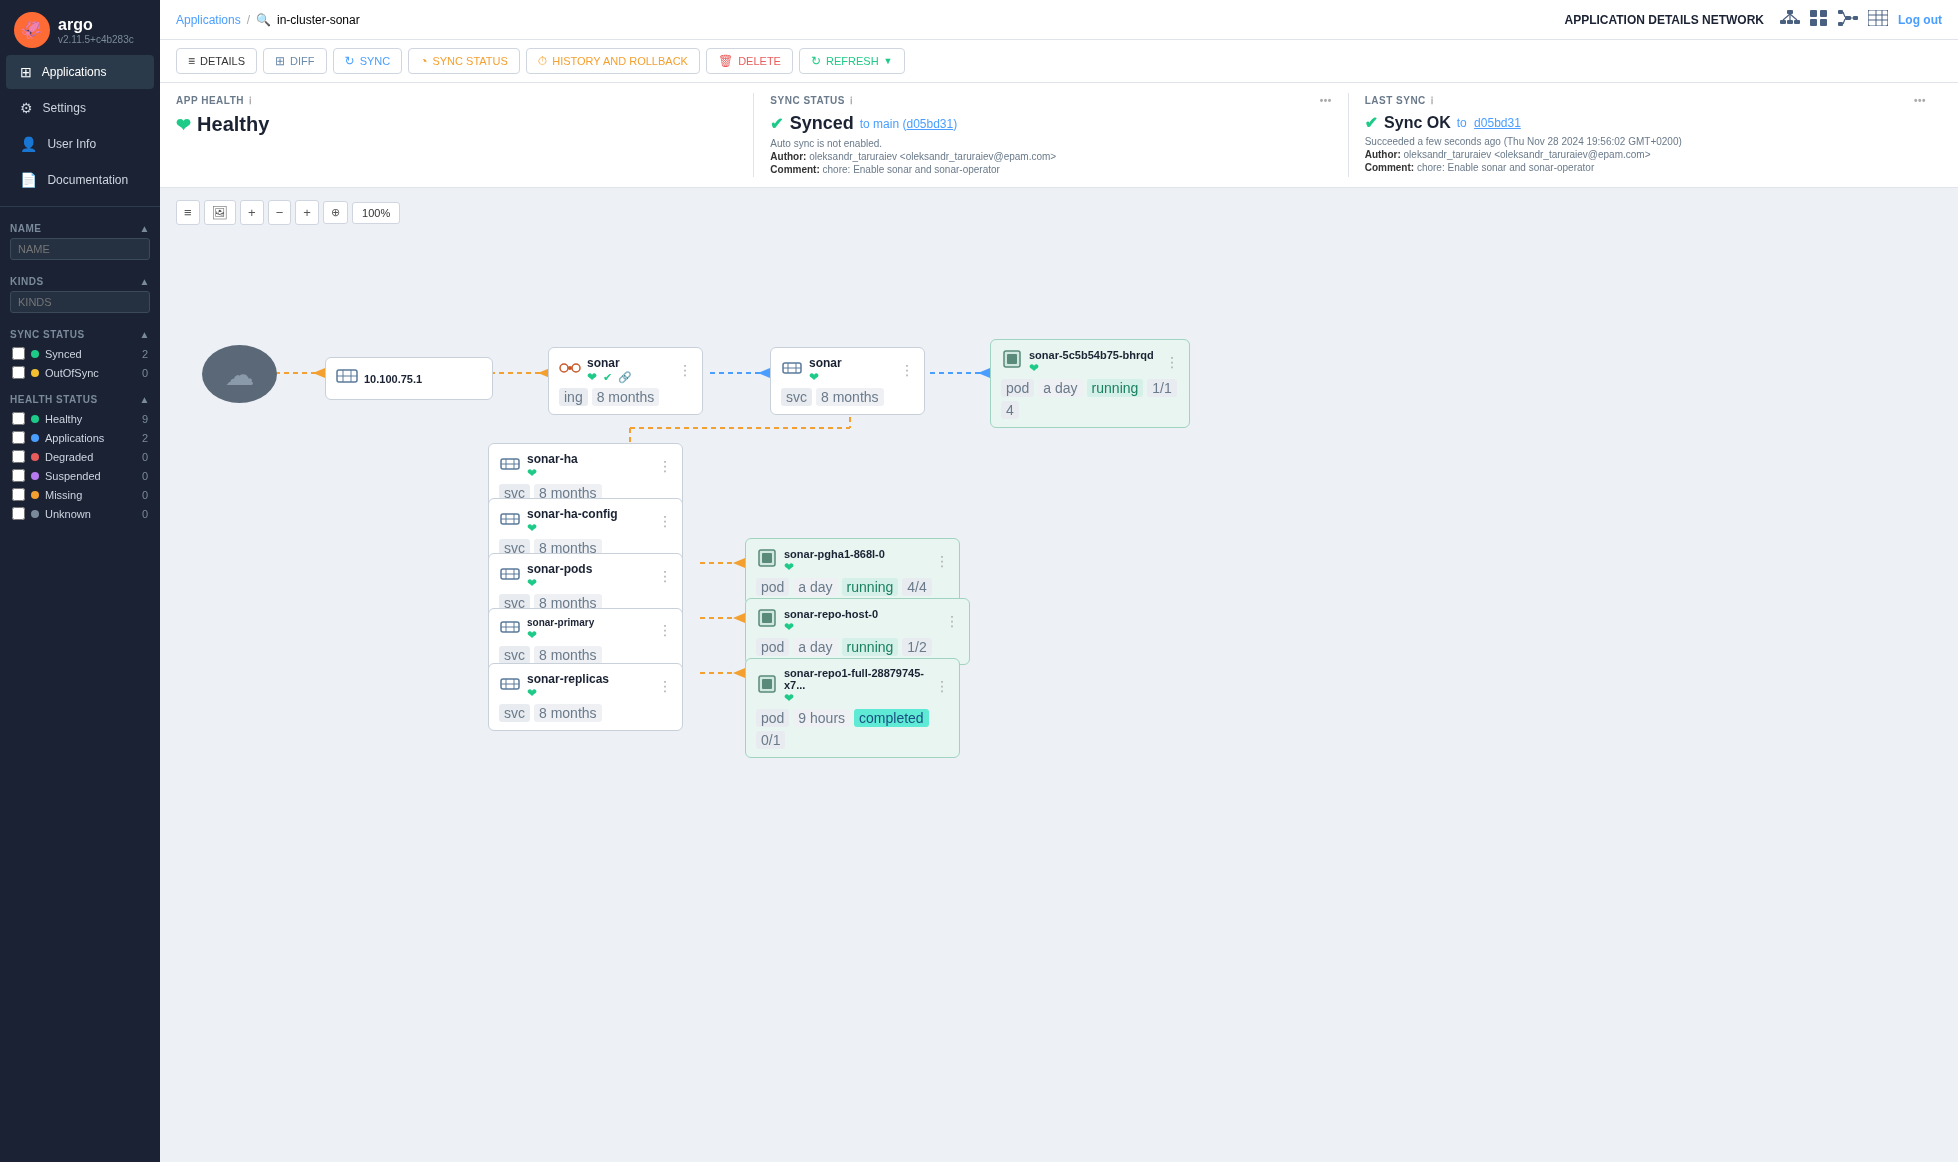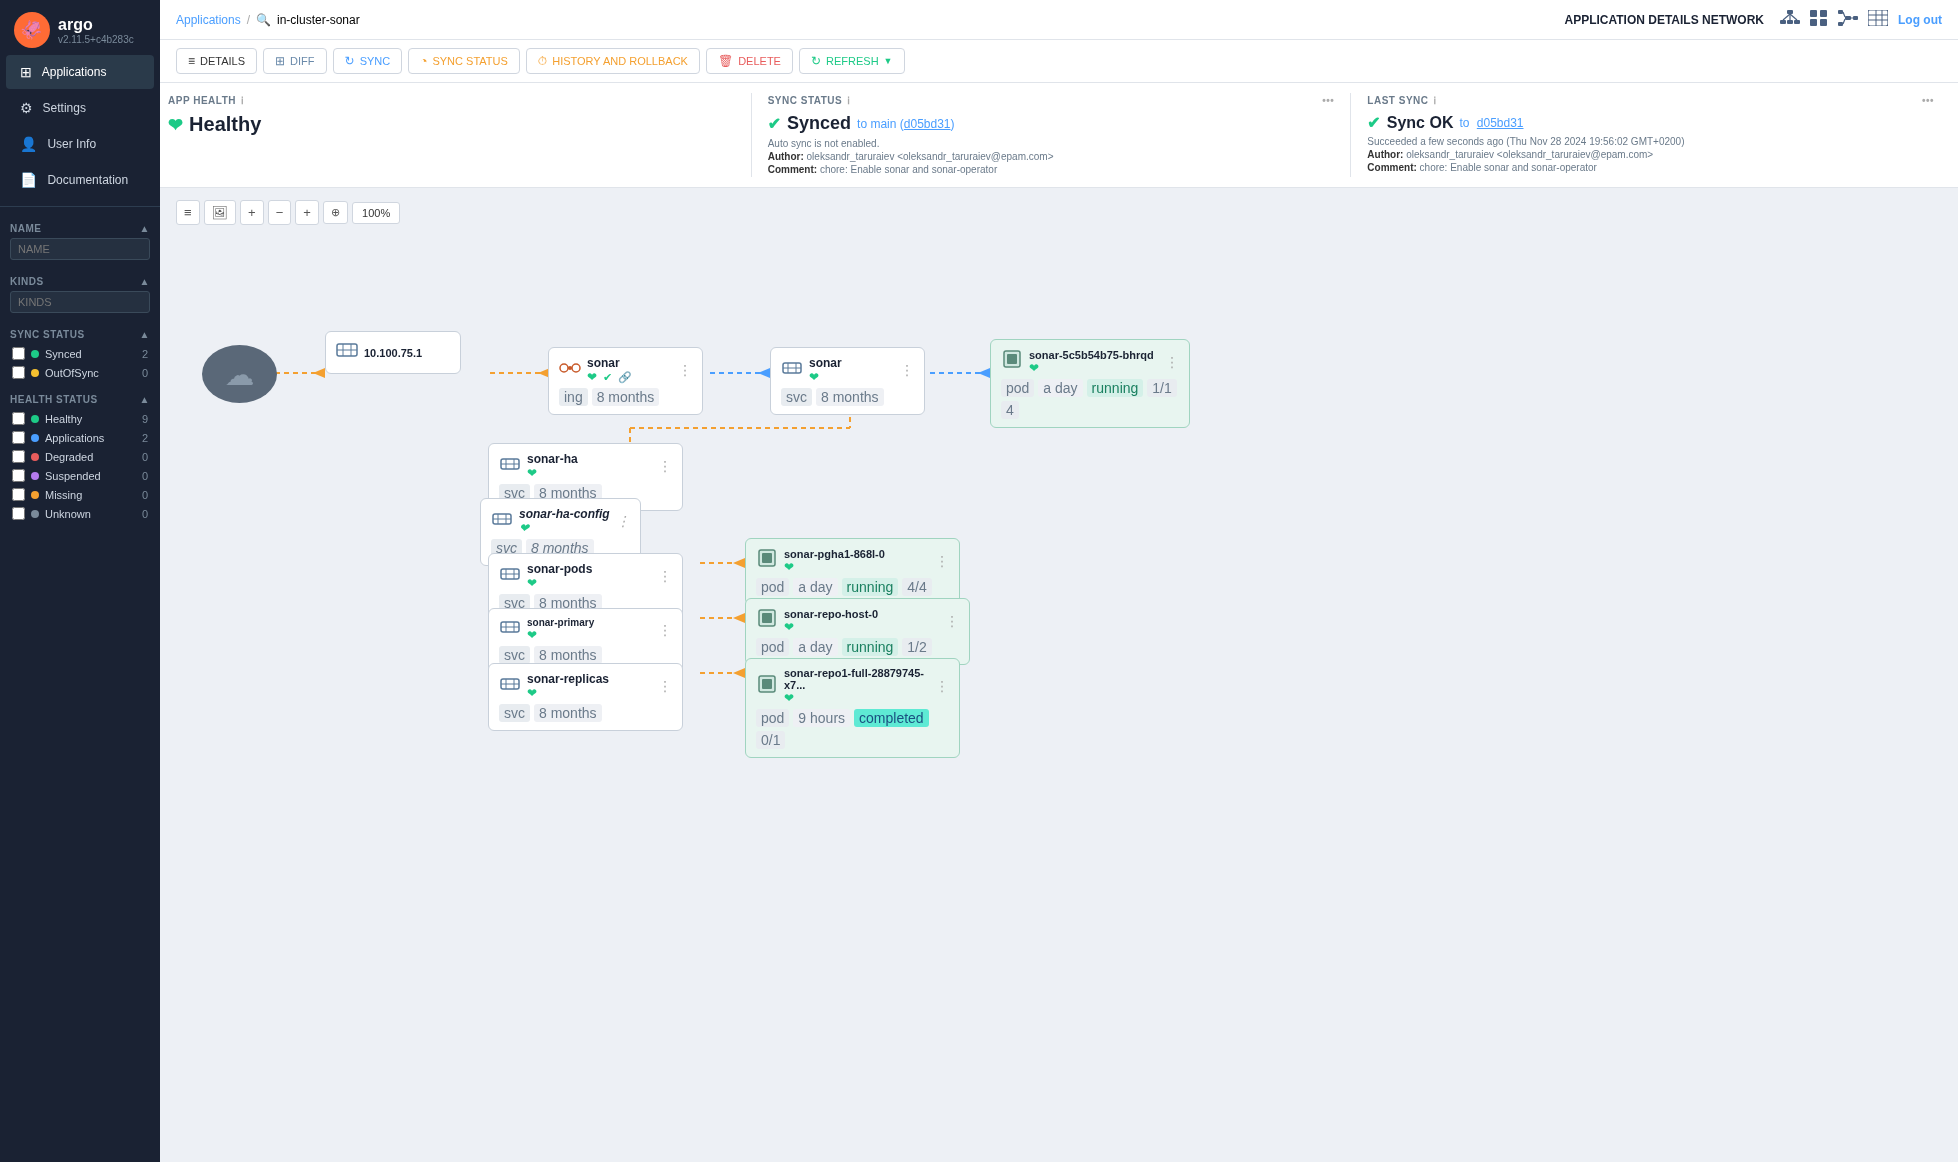--- a/index.html
+++ b/index.html
@@ -169,21 +169,21 @@
     .btn-refresh { color: #1dca87; }
     .btn-dropdown { font-size: 9px; }
 
     
     #statusbar {
       background: white;
       border-bottom: 1px solid #e0e4ea;
       display: flex;
       align-items: stretch;
       flex-shrink: 0;
-      padding: 10px 8px;
+      padding: 10px 16px;
       gap: 0;
     }
     .status-panel {
       flex: 1;
       padding: 0 16px 0 0;
       border-right: 1px solid #e0e4ea;
       margin-right: 16px;
     }
     .status-panel:last-child { border-right: none; margin-right: 0; }
     .status-panel-header {
@@ -647,21 +647,21 @@
         <polygon points="370,125 358,130 370,135" fill="#f4a030"></polygon>
         <polygon points="590,125 578,130 590,135" fill="#4a9eff"></polygon>
         <polygon points="810,125 798,130 810,135" fill="#4a9eff"></polygon>
         <polygon points="565,315 553,320 565,325" fill="#f4a030"></polygon>
         <polygon points="565,370 553,375 565,380" fill="#f4a030"></polygon>
         <polygon points="565,425 553,430 565,435" fill="#f4a030"></polygon>
       </svg>
 
       <div style="position:absolute;left:22px;top:102px;width:75px;height:58px;background:#5a6878;border-radius:50%;display:flex;align-items:center;justify-content:center;font-size:30px;color:#8a9aaa;">☁</div>
 
-      <div class="node" style="left:145px;top:88px;width:136px;align-items:flex-end;">
+      <div class="node" style="left:145px;top:114px;width:168px;align-items:flex-end;">
         <div class="node-header">
           <span style="font-size:20px;color:#5a7a9a;">
             <svg width="22" height="20" viewBox="0 0 22 20">
                 <rect x="1" y="4" width="20" height="12" rx="2" stroke="#5a7a9a" stroke-width="1.5" fill="none"></rect>
                 <line x1="7" y1="4" x2="7" y2="16" stroke="#5a7a9a" stroke-width="1"></line>
                 <line x1="15" y1="4" x2="15" y2="16" stroke="#5a7a9a" stroke-width="1"></line>
                 <line x1="1" y1="10" x2="21" y2="10" stroke="#5a7a9a" stroke-width="1"></line>
               </svg>
           </span>
           <span style="font-size:11px;font-weight:600;color:#1a2233;">10.100.75.1</span>
@@ -758,21 +758,21 @@
             <span style="color:#1dca87;font-size:12px;">❤</span>
           </div>
           <span class="node-menu">⋮</span>
         </div>
         <div class="node-badges">
           <span class="badge">svc</span>
           <span class="badge badge-time">8 months</span>
         </div>
       </div>
 
-      <div class="node" style="left:300px;top:255px;width:161px;font-style:italic;">
+      <div class="node" style="left:308px;top:255px;width:195px;">
         <div class="node-header">
           <span style="font-size:18px;">
             <svg width="22" height="20" viewBox="0 0 22 20">
               <rect x="2" y="5" width="18" height="10" rx="2" stroke="#5a7a9a" stroke-width="1.5" fill="none"></rect>
               <line x1="7" y1="5" x2="7" y2="15" stroke="#5a7a9a" stroke-width="1"></line>
               <line x1="15" y1="5" x2="15" y2="15" stroke="#5a7a9a" stroke-width="1"></line>
               <line x1="2" y1="10" x2="20" y2="10" stroke="#5a7a9a" stroke-width="1"></line>
             </svg>
           </span>
           <div>

